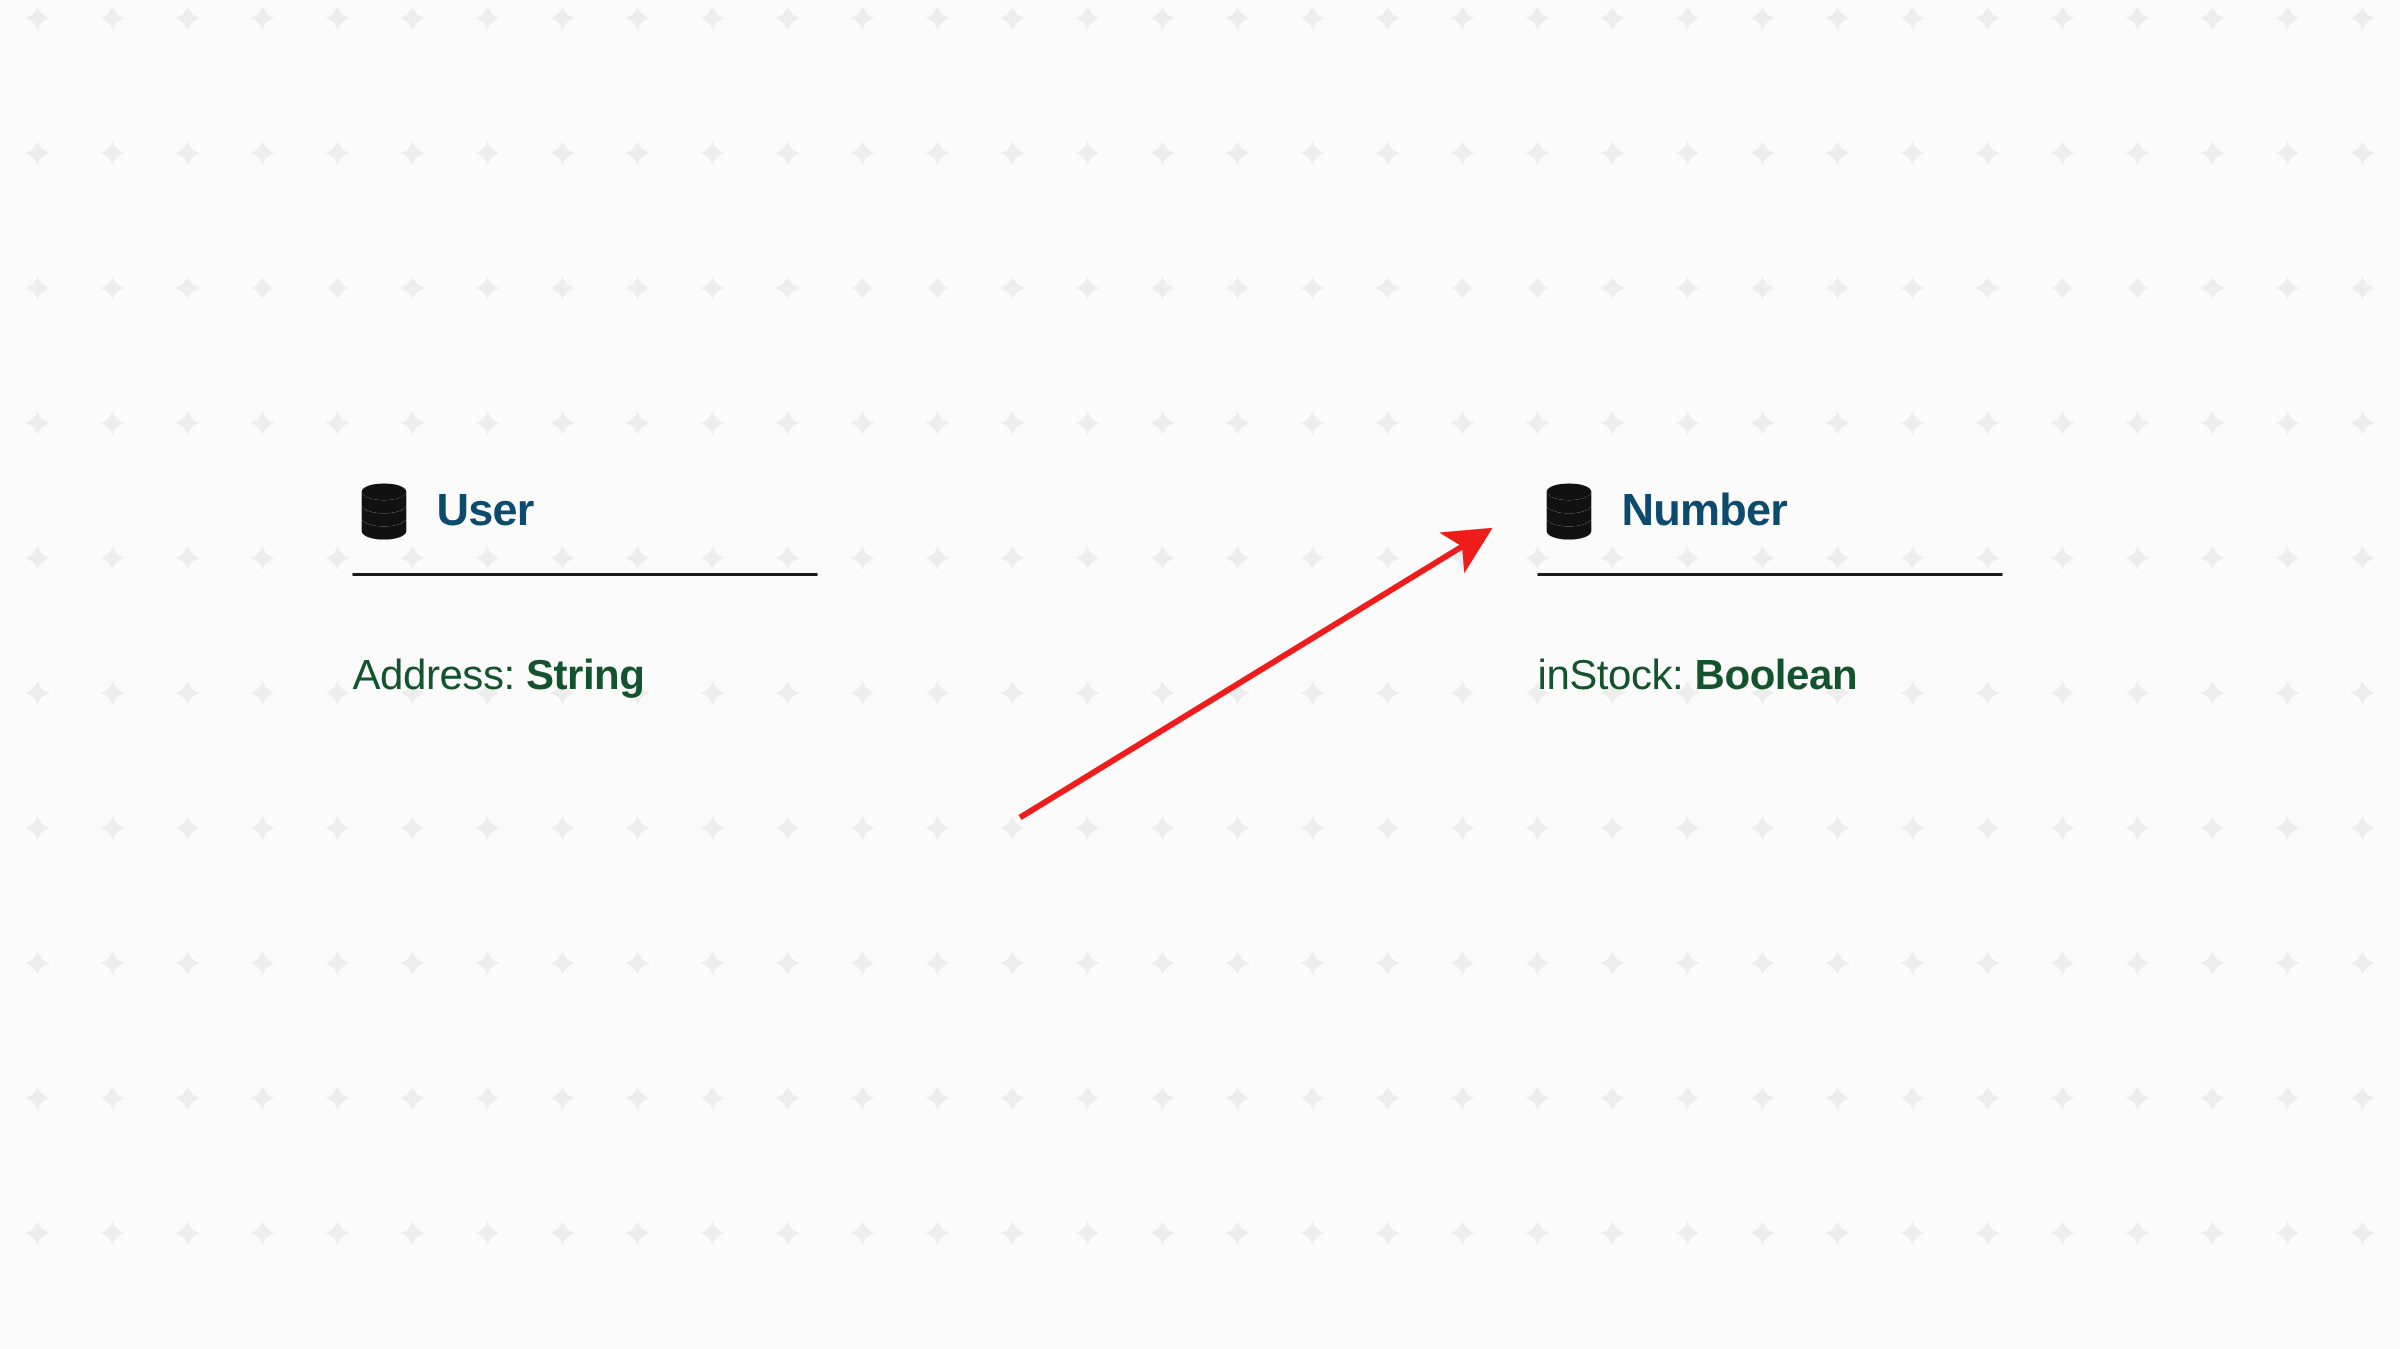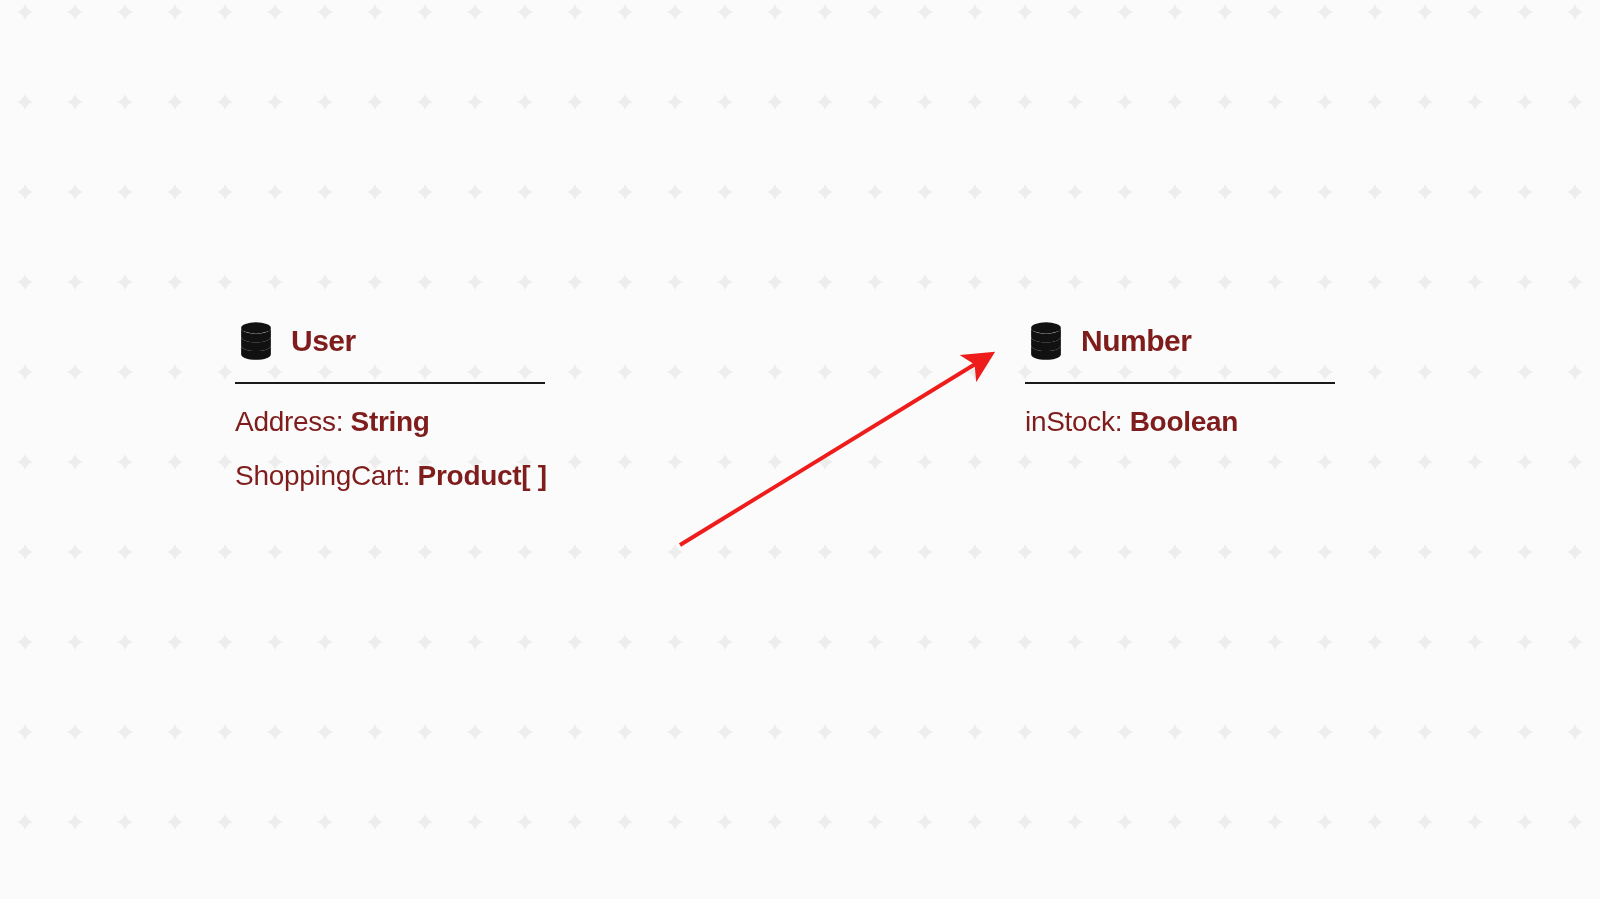--- a/index.html
+++ b/index.html
@@ -29,30 +29,31 @@
     display: flex;
     align-items: center;
     gap: 14px;
     padding-bottom: 20px;
     border-bottom: 2px solid #1a1a1a;
     margin-bottom: 22px;
   }
   .entity-header .title {
     font-size: 30px;
     font-weight: 800;
-    color: #7f1d1d;
+    color: #0c4a6e;
     letter-spacing: -0.5px;
   }
   .db-icon { width: 42px; height: 42px; flex-shrink: 0; }
   .field-list { display: flex; flex-direction: column; gap: 22px; }
   .field {
     font-size: 28px;
-    color: #7f1d1d;
+    color: #14532d;
     white-space: nowrap;
     letter-spacing: -0.3px;
+    margin-top: 28px;
   }
   .field .type { font-weight: 800; }
   .arrow-layer {
     position: absolute;
     inset: 0;
     z-index: 2;
     pointer-events: none;
   }
 </style>
 </head>
@@ -81,23 +82,20 @@
           <path d="M3.5 9.5v5c0 1.77 3.81 3.2 8.5 3.2s8.5-1.43 8.5-3.2v-5c0 1.77-3.81 3.2-8.5 3.2S3.5 11.27 3.5 9.5z"></path>
           <path d="M3.5 14.5v5c0 1.77 3.81 3.2 8.5 3.2s8.5-1.43 8.5-3.2v-5c0 1.77-3.81 3.2-8.5 3.2S3.5 16.27 3.5 14.5z"></path>
         </svg>
       </span>
       <span class="title">User</span>
     </div>
     <div class="field-list">
       <div class="field">
         <span>Address</span>: <span class="type">String</span>
       </div>
-      <div class="field">
-        <span>ShoppingCart</span>: <span class="type">Product[ ]</span>
-      </div>
     </div>
   </div>
 
   <div class="entity" style="left:1025px; top:320px; width:310px;">
     <div class="entity-header">
       <span class="db-icon">
         <svg viewBox="0 0 24 24" width="42" height="42" fill="#111">
           <ellipse cx="12" cy="4.5" rx="8.5" ry="3.2"></ellipse>
           <path d="M3.5 4.5v5c0 1.77 3.81 3.2 8.5 3.2s8.5-1.43 8.5-3.2v-5c0 1.77-3.81 3.2-8.5 3.2S3.5 6.27 3.5 4.5z"></path>
           <path d="M3.5 9.5v5c0 1.77 3.81 3.2 8.5 3.2s8.5-1.43 8.5-3.2v-5c0 1.77-3.81 3.2-8.5 3.2S3.5 11.27 3.5 9.5z"></path>

